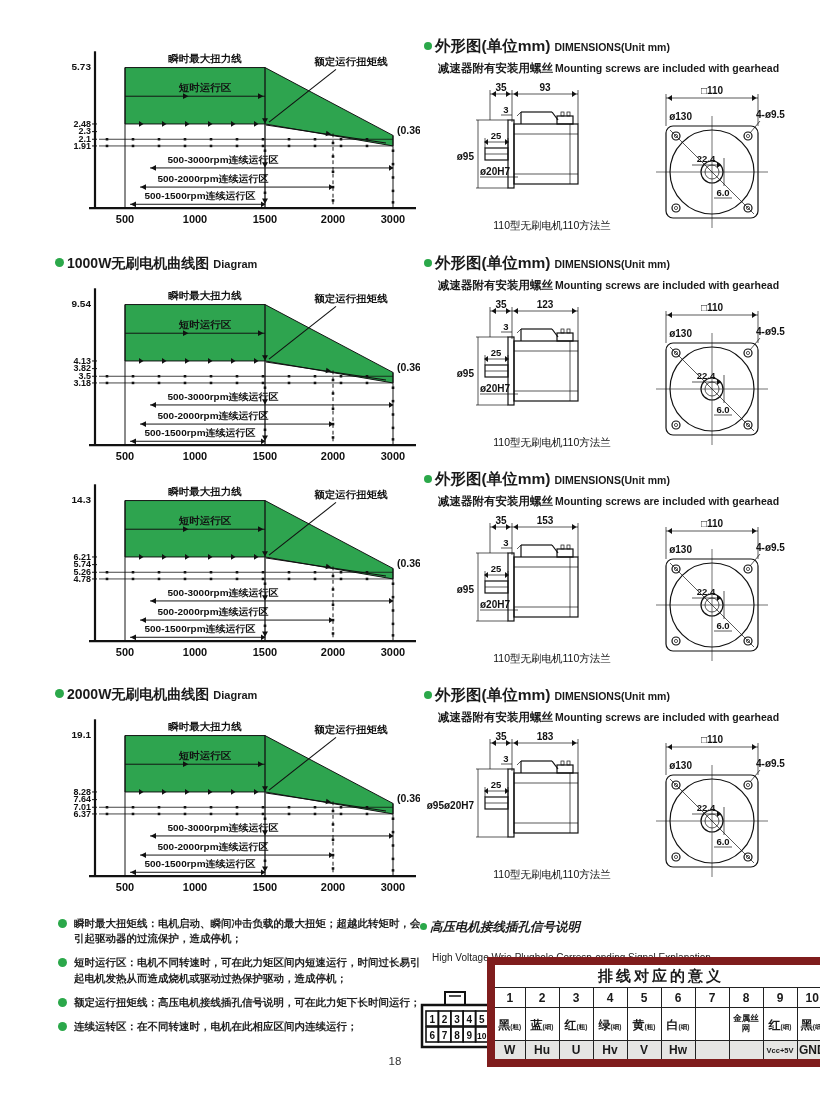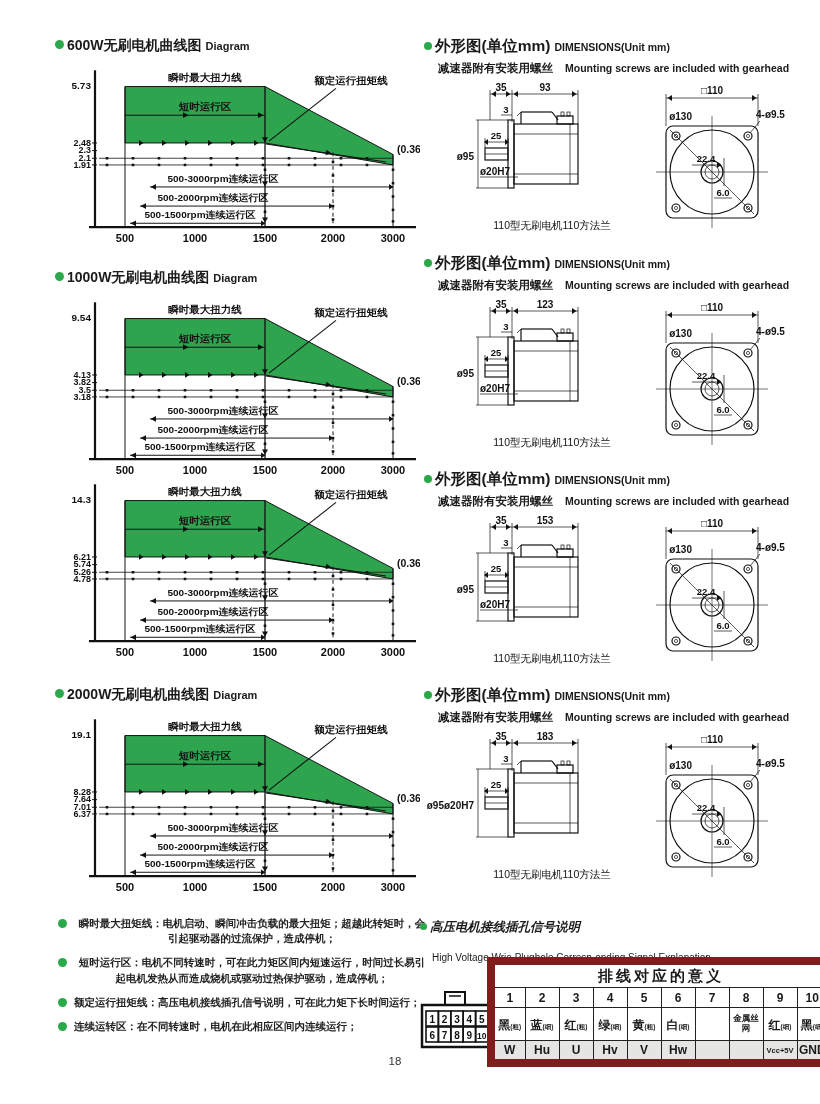--- a/index.html
+++ b/index.html
@@ -13,21 +13,21 @@
   .chart-title .cjk{font-weight:bold;font-size:14px;}
   .chart-title .en{font-weight:bold;font-size:11px;margin-left:4px;}
   .chart-svg svg{display:block;}
   svg text{fill:#111;}
   
   .dims-block{width:390px;}
   .dims-title .cjk{font-weight:bold;font-size:15.5px;}
   .dims-title .en{font-weight:bold;font-size:10.5px;margin-left:4px;}
   .dims-sub{margin-left:14px;margin-top:1px;}
   .dims-sub .cjk{font-weight:bold;font-size:11.5px;}
-  .dims-sub .en{font-weight:bold;font-size:10.5px;margin-left:12px;}
+  .dims-sub .en{font-weight:bold;font-size:10.5px;margin-left:2px;}
   
   .note-item{display:flex;margin-bottom:9px;}
   .note-item .nb{flex:0 0 9px;width:9px;height:9px;border-radius:50%;background:#2BA84A;margin:3px 7px 0 0;}
   .note-item .nt{font-size:10.5px;font-weight:600;line-height:1.45;color:#222;}
   
   .sig-head .cjk{font-weight:bold;font-size:12.5px;font-style:italic;}
   .sig-head-en{font-weight:normal;font-size:10px;margin-left:12px;margin-top:16px;}
   table.sig{border-collapse:collapse;table-layout:fixed;width:348px;border:8px solid #7f1d1d;}
   table.sig td{border:1.5px solid #222;text-align:center;vertical-align:middle;padding:0;overflow:hidden;}
   table.sig td.t{font-size:15px;font-weight:bold;letter-spacing:3px;height:22px;}
@@ -37,21 +37,20 @@
   table.sig td.w .wn{font-size:6.5px;}
   table.sig td.w.mesh{font-size:8.5px;line-height:1.15;}
   table.sig td.s{font-size:12px;font-weight:bold;height:18px;background:#e5e5e3;}
   table.sig td.s.small{font-size:7.5px;}
   .pagenum{width:790px;text-align:center;font-size:11.5px;color:#333;}
 </style>
 </head>
 <body>
 
 <div class="abs chart-block" style="left:55px;top:36px;">
-  <div class="chart-title"><span class="bullet"></span><span class="cjk">600W无刷电机曲线图</span><span class="en">Diagram</span></div>
   <div class="chart-svg">
       <svg width="365" height="196" viewBox="0 0 365 205" preserveAspectRatio="none" xmlns="http://www.w3.org/2000/svg">
         <polygon points="70,33 210,33 338,104 338,115 210,92 70,92" fill="#2EA44F" stroke="#111111" stroke-width="1"></polygon>
         <text x="150" y="27" text-anchor="middle" font-size="10.5" font-weight="bold">瞬时最大扭力线</text>
         <line x1="70" y1="63" x2="210" y2="63" stroke="#111111" stroke-width="1"></line>
         <polygon points="128,60 133.5,63 128,66" fill="#111111"></polygon>
         <polygon points="203,60 208.5,63 203,66" fill="#111111"></polygon>
         <text x="150" y="58" text-anchor="middle" font-size="10.5" font-weight="bold">短时运行区</text>
         <text x="296" y="30" text-anchor="middle" font-size="10.5" font-weight="bold">额定运行扭矩线</text>
         <line x1="281" y1="35" x2="214" y2="90" stroke="#111111" stroke-width="1.1"></line>
@@ -134,21 +133,21 @@
         <text x="145" y="171" text-anchor="middle" font-size="10" font-weight="bold">500-1500rpm连续运行区</text>
         <text x="70" y="196" text-anchor="middle" font-size="11" font-weight="bold">500</text>
         <text x="140" y="196" text-anchor="middle" font-size="11" font-weight="bold">1000</text>
         <text x="210" y="196" text-anchor="middle" font-size="11" font-weight="bold">1500</text>
         <text x="278" y="196" text-anchor="middle" font-size="11" font-weight="bold">2000</text>
         <text x="338" y="196" text-anchor="middle" font-size="11" font-weight="bold">3000</text>
         <text x="342" y="103" text-anchor="start" font-size="10.5" font-weight="bold">(0.36)</text>
       </svg>
     </div>
 </div>
-<div class="abs chart-block" style="left:55px;top:268px;">
+<div class="abs chart-block" style="left:55px;top:254px;">
   <div class="chart-title"><span class="bullet"></span><span class="cjk">1000W无刷电机曲线图</span><span class="en">Diagram</span></div>
   <div class="chart-svg">
       <svg width="365" height="196" viewBox="0 0 365 205" preserveAspectRatio="none" xmlns="http://www.w3.org/2000/svg">
         <polygon points="70,33 210,33 338,104 338,115 210,92 70,92" fill="#2EA44F" stroke="#111111" stroke-width="1"></polygon>
         <text x="150" y="27" text-anchor="middle" font-size="10.5" font-weight="bold">瞬时最大扭力线</text>
         <line x1="70" y1="63" x2="210" y2="63" stroke="#111111" stroke-width="1"></line>
         <polygon points="128,60 133.5,63 128,66" fill="#111111"></polygon>
         <polygon points="203,60 208.5,63 203,66" fill="#111111"></polygon>
         <text x="150" y="58" text-anchor="middle" font-size="10.5" font-weight="bold">短时运行区</text>
         <text x="296" y="30" text-anchor="middle" font-size="10.5" font-weight="bold">额定运行扭矩线</text>
@@ -727,21 +726,21 @@
         <text x="332" y="36" text-anchor="start" font-size="10" font-weight="bold">4-ø9.5</text>
         <line x1="336" y1="39" x2="326" y2="51" stroke="#111111" stroke-width="0.7"></line>
         <text x="282" y="80" text-anchor="middle" font-size="9.5" font-weight="bold">22.4</text>
         <line x1="268" y1="83" x2="296" y2="83" stroke="#111111" stroke-width="0.7"></line>
         <polygon points="293,80 297,83 293,86" fill="#111111"></polygon>
         <text x="299" y="114" text-anchor="middle" font-size="9.5" font-weight="bold">6.0</text>
         <line x1="290" y1="116" x2="308" y2="116" stroke="#111111" stroke-width="0.7"></line>
       </svg></div>
 </div>
 
-<div class="abs" style="left:58px;top:916px;width:372px;text-align:center;">
+<div class="abs" style="left:58px;top:916px;width:372px;">
     <div class="note-item">
       <span class="nb"></span>
       <div class="nt">瞬时最大扭矩线：电机启动、瞬间冲击负载的最大扭矩；超越此转矩时，会引起驱动器的过流保护，造成停机；</div>
     </div>
     <div class="note-item">
       <span class="nb"></span>
       <div class="nt">短时运行区：电机不同转速时，可在此力矩区间内短速运行，时间过长易引起电机发热从而造成烧机或驱动过热保护驱动，造成停机；</div>
     </div>
     <div class="note-item">
       <span class="nb"></span>

